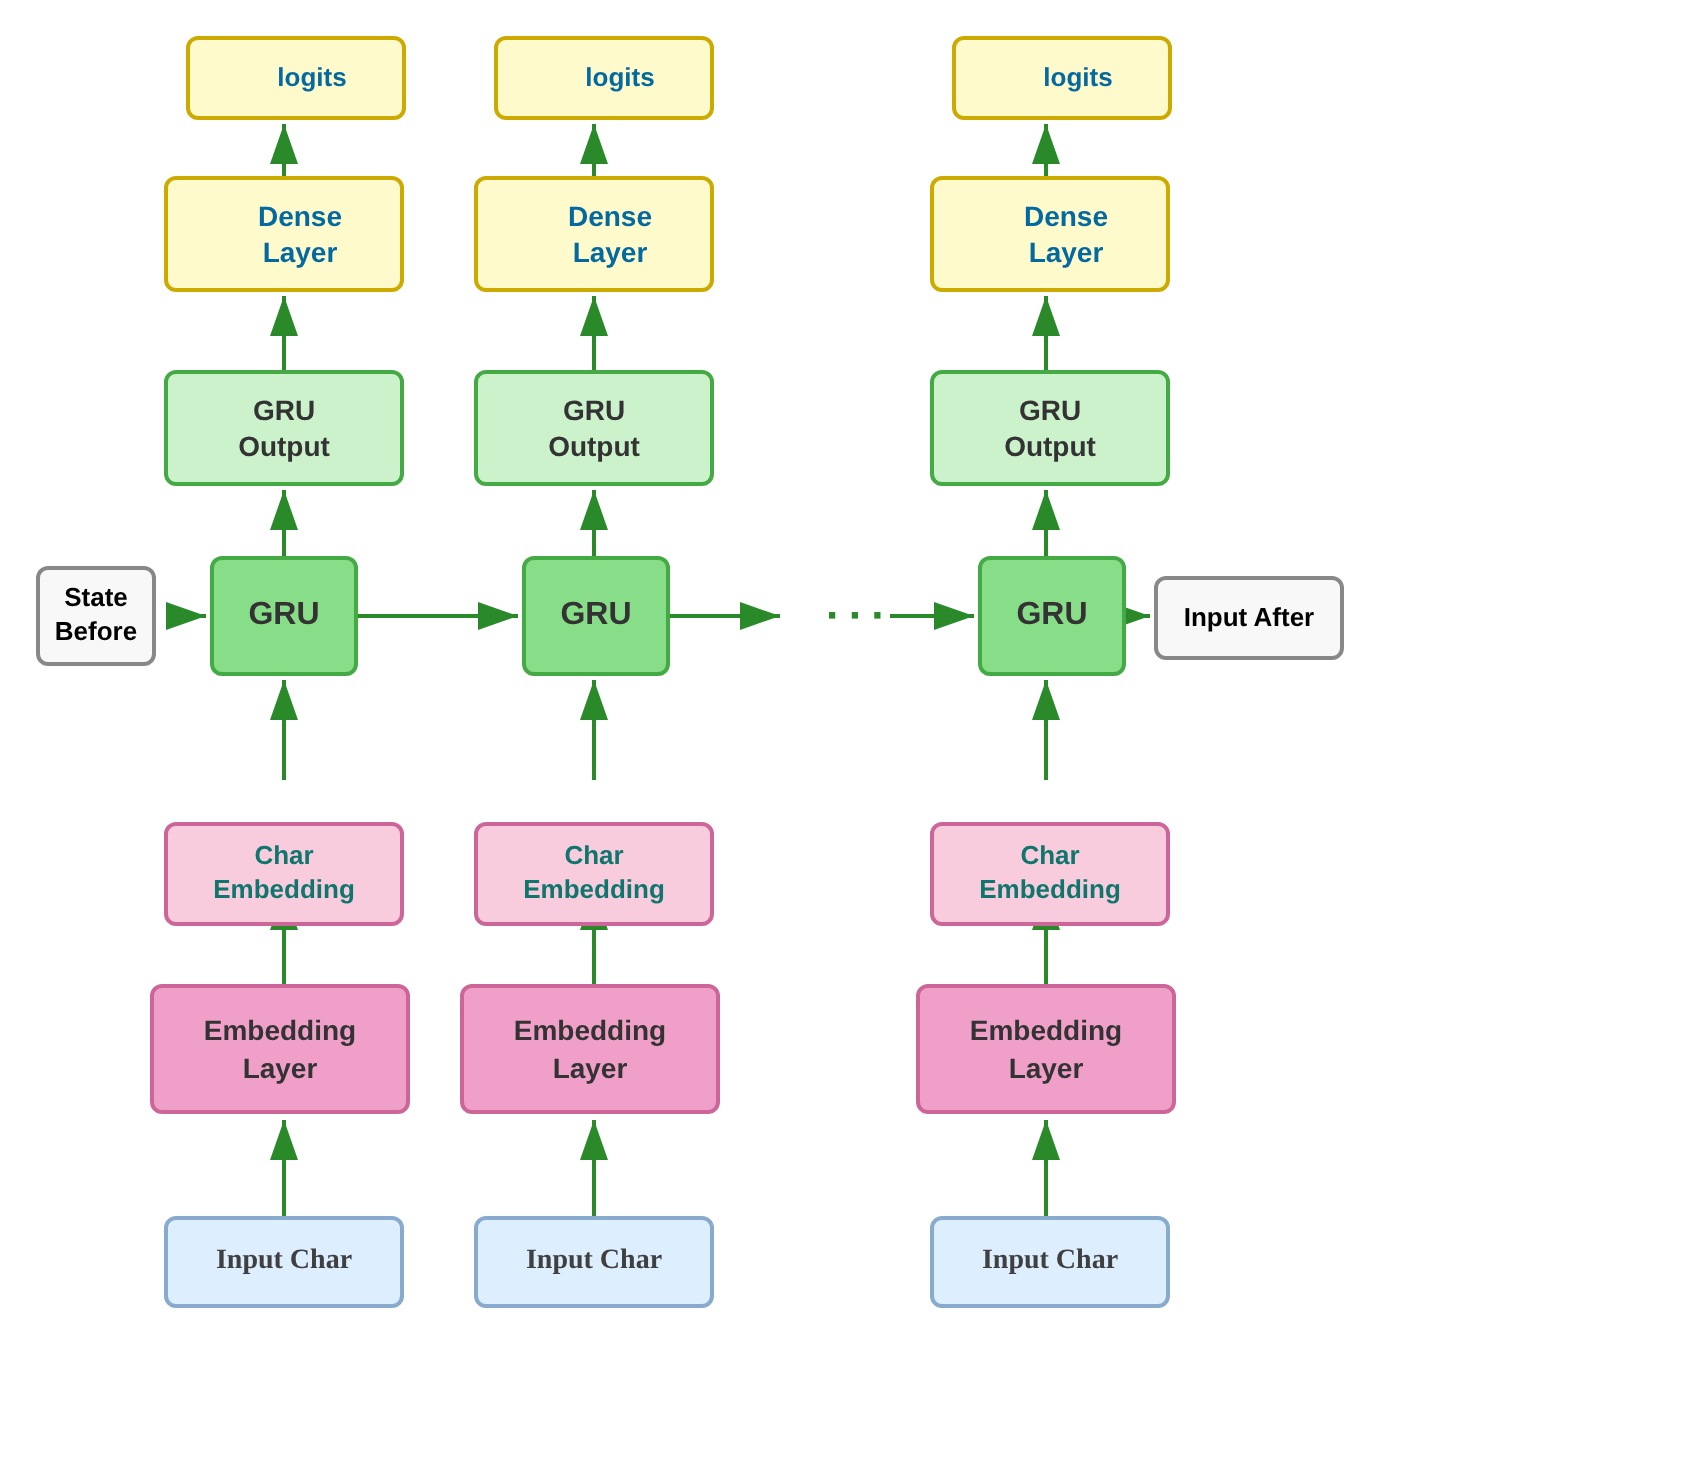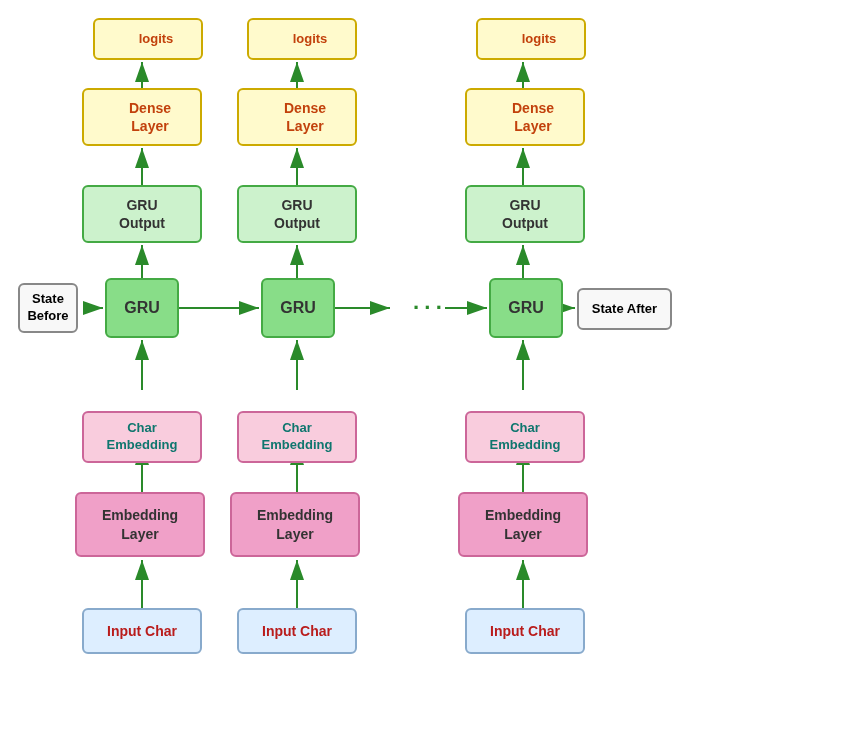--- a/index.html
+++ b/index.html
@@ -25,21 +25,21 @@
       font-weight: bold;
       font-size: 14px;
       line-height: 1.3;
       border: 2px solid;
       border-radius: 6px;
     }
     
     .yellow {
       background: #fffacc;
       border-color: #ccaa00;
-      color: #c2410c;
+      color: #0369a1;
       padding-left: 16px;
     }
     .green-light {
       background: #ccf2cc;
       border-color: #44aa44;
       color: #333;
     }
     .green-gru {
       background: #88dd88;
       border-color: #44aa44;
@@ -52,21 +52,22 @@
       margin-top: 21px;
     }
     .pink-dark {
       background: #f0a0c8;
       border-color: #cc6699;
       color: #333;
     }
     .blue-light {
       background: #ddeeff;
       border-color: #88aacc;
-      color: #b91c1c;
+      color: #404040;
+      font-family: Liberation Serif, serif;
     }
     .label-box {
       background: #f8f8f8;
       border: 2px solid #888;
       border-radius: 6px;
     }
     
     .arrow-svg {
       position: absolute;
       top: 0;
@@ -181,21 +182,21 @@
 
   <div style="position:absolute;left:385px;top:290px;width:90px;height:36px;display:flex;align-items:center;justify-content:center;font-size:22px;font-weight:bold;color:#2a8a2a;letter-spacing:4px;">
     ···
   </div>
 
   <div class="box green-gru" style="left:489px;top:278px;width:74px;height:60px;font-size:16px;font-weight:bold;">
     GRU
   </div>
 
   <div class="box label-box" style="left:577px;top:288px;width:95px;height:42px;font-size:13px;font-weight:bold;border-color:#888;background:#f8f8f8;">
-    State After
+    Input After
   </div>
 
   <div class="box pink" style="left:82px;top:390px;width:120px;height:52px;font-size:13px;font-weight:bold;">
     Char<br>Embedding
   </div>
   <div class="box pink" style="left:237px;top:390px;width:120px;height:52px;font-size:13px;font-weight:bold;">
     Char<br>Embedding
   </div>
   <div class="box pink" style="left:465px;top:390px;width:120px;height:52px;font-size:13px;font-weight:bold;">
     Char<br>Embedding

